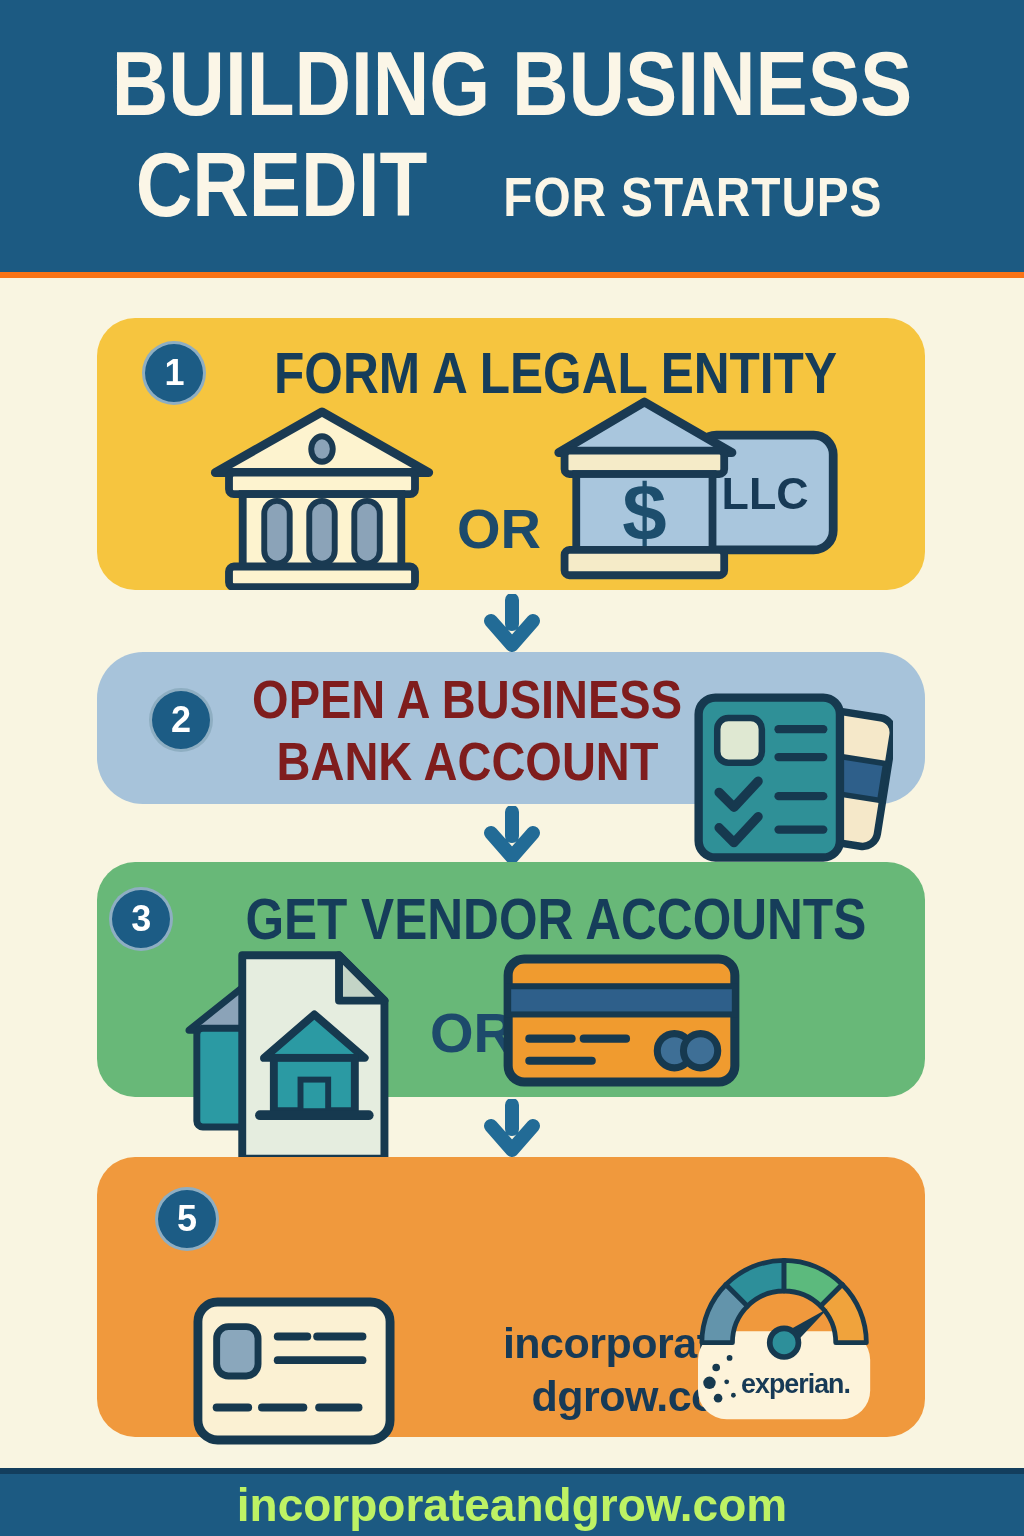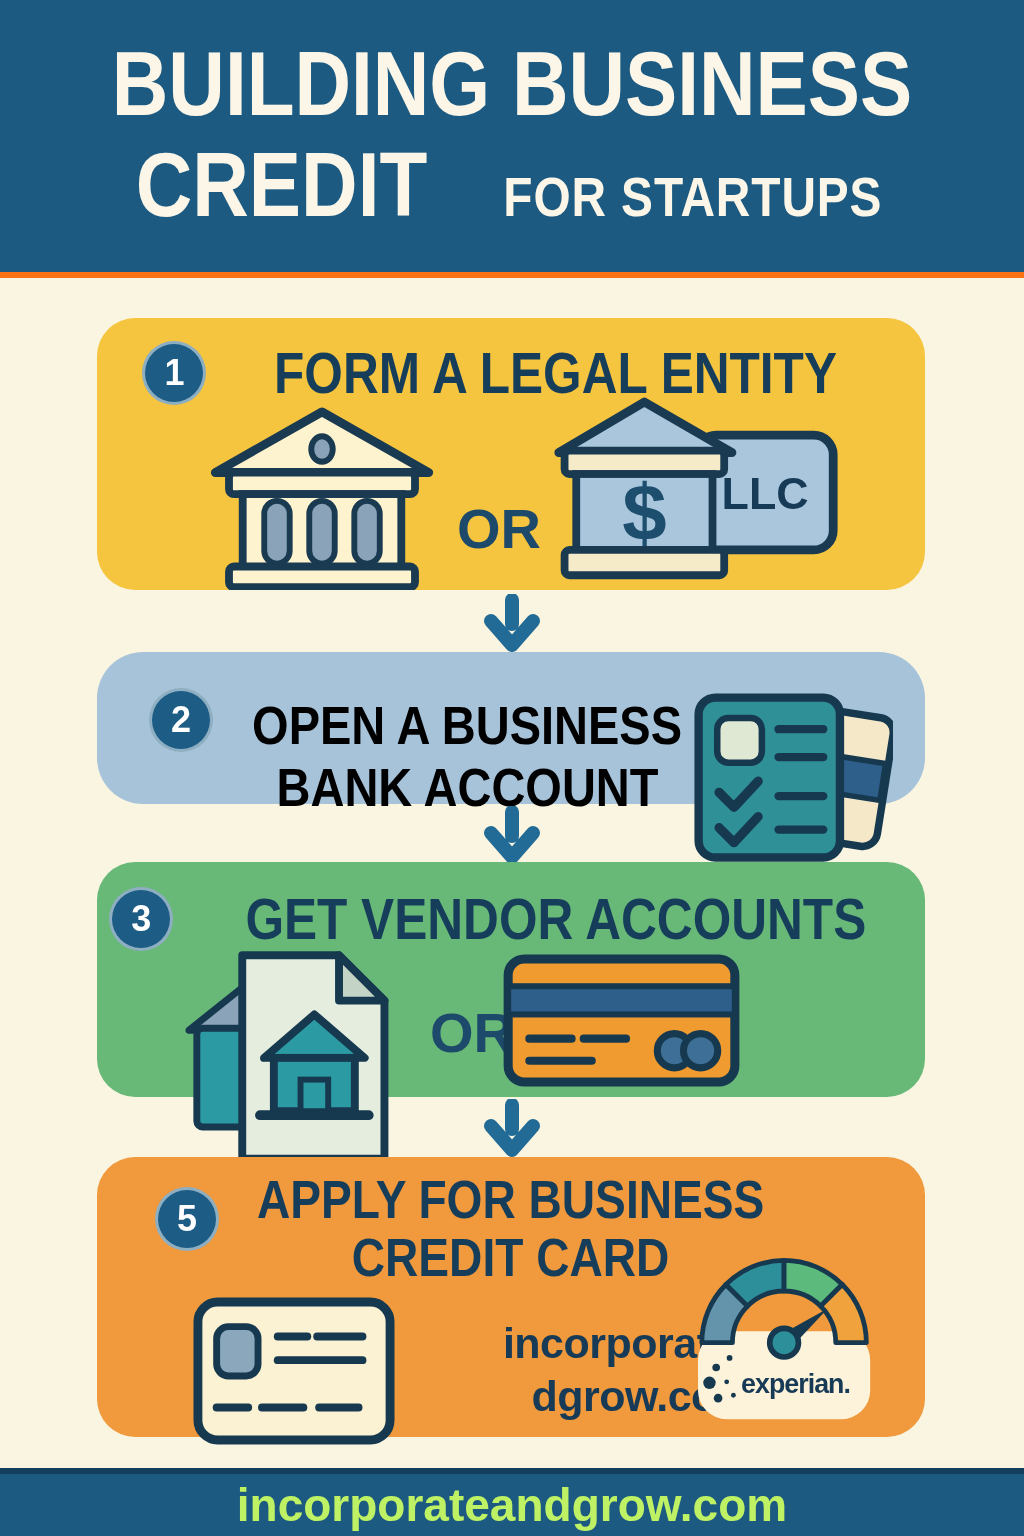--- a/index.html
+++ b/index.html
@@ -40,21 +40,21 @@
     display:flex; align-items:center; justify-content:center; flex:0 0 auto;
   }
   .title-row{position:absolute; top:22px; left:0; width:100%;
     display:flex; align-items:center; justify-content:center; gap:26px;}
   .card-title{font-size:57px; font-weight:bold; color:#163d5a; white-space:nowrap;}
   .or-label{position:absolute; font-size:56px; font-weight:bold; color:#1d4a6b; text-align:center;}
   .abs{position:absolute;}
   
   .c2-badge{position:absolute; left:52px; top:36px;}
   .c2-titles{position:absolute; left:0; top:16px; width:740px; text-align:center;
-    font-size:54px; font-weight:bold; color:#000000; line-height:62px;margin-top:26px;}
+    font-size:54px; font-weight:bold; color:#7f1d1d; line-height:62px;}
   
   .c4-badge{position:absolute; left:58px; top:30px;}
   .c4-titles{position:absolute; left:0; top:14px; width:100%; text-align:center;
     font-size:53px; font-weight:bold; color:#163d5a; line-height:58px;}
   .c4-site{position:absolute; left:296px; top:160px; width:500px; text-align:center;
     font-size:43px; font-weight:bold; color:#173a56; line-height:53px; letter-spacing:-0.5px;}
   .arrow{position:absolute; left:512px; transform:translateX(-50%); width:64px; height:58px;}
   svg{display:block;}
 </style>
 </head>
@@ -153,24 +153,20 @@
       <circle cx="196" cy="96" r="17" fill="#3e6f96" stroke="#16394f" stroke-width="7"></circle>
     </svg>
   </div>
 
   <svg class="arrow" style="top:1099px;" viewBox="0 0 64 58">
     <path d="M32,6 L32,30 M11,27 L32,51 L53,27" fill="none" stroke="#226b96" stroke-width="14" stroke-linecap="round" stroke-linejoin="round"></path>
   </svg>
 
   <div class="card card4" style="background-color: rgb(240, 153, 61);">
     <span class="badge c4-badge">5</span>
-    <div class="c4-titles">
-      <div class="cond">APPLY FOR BUSINESS</div>
-      <div class="cond">CREDIT CARD</div>
-    </div>
     <svg class="abs" style="left:96px; top:140px;" width="202" height="148" viewBox="0 0 205 150">
       <rect x="5" y="5" width="195" height="140" rx="20" fill="#fbf1d3" stroke="#16394f" stroke-width="9"></rect>
       <rect x="24" y="30" width="42" height="50" rx="12" fill="#8aa7bc" stroke="#16394f" stroke-width="7"></rect>
       <line x1="86" y1="40" x2="116" y2="40" stroke="#16394f" stroke-width="8" stroke-linecap="round"></line>
       <line x1="126" y1="40" x2="172" y2="40" stroke="#16394f" stroke-width="8" stroke-linecap="round"></line>
       <line x1="86" y1="64" x2="172" y2="64" stroke="#16394f" stroke-width="8" stroke-linecap="round"></line>
       <line x1="24" y1="112" x2="56" y2="112" stroke="#16394f" stroke-width="8" stroke-linecap="round"></line>
       <line x1="70" y1="112" x2="112" y2="112" stroke="#16394f" stroke-width="8" stroke-linecap="round"></line>
       <line x1="128" y1="112" x2="168" y2="112" stroke="#16394f" stroke-width="8" stroke-linecap="round"></line>
     </svg>

